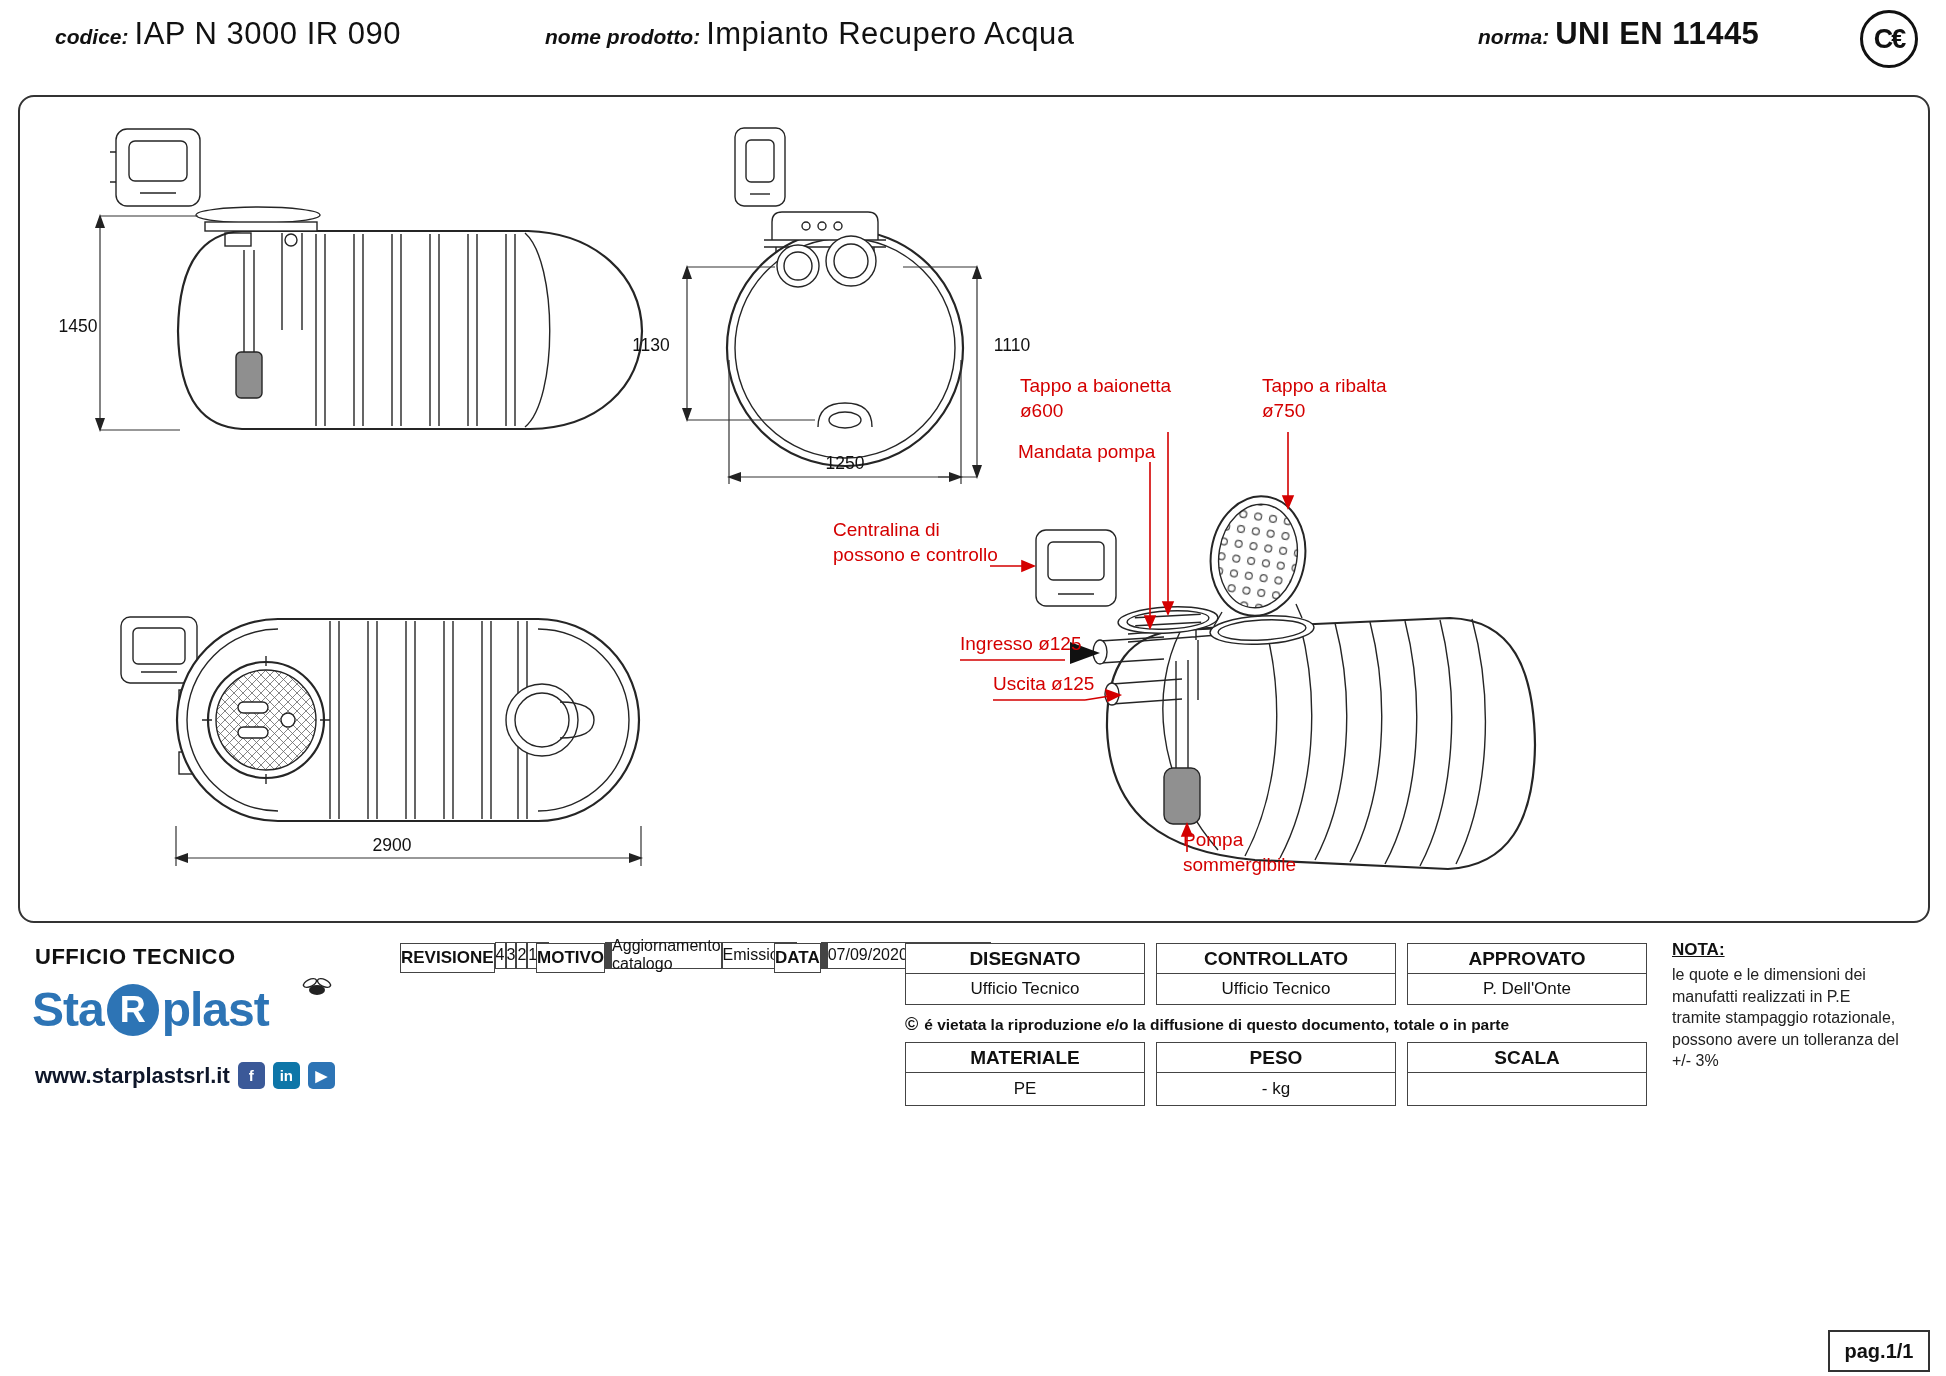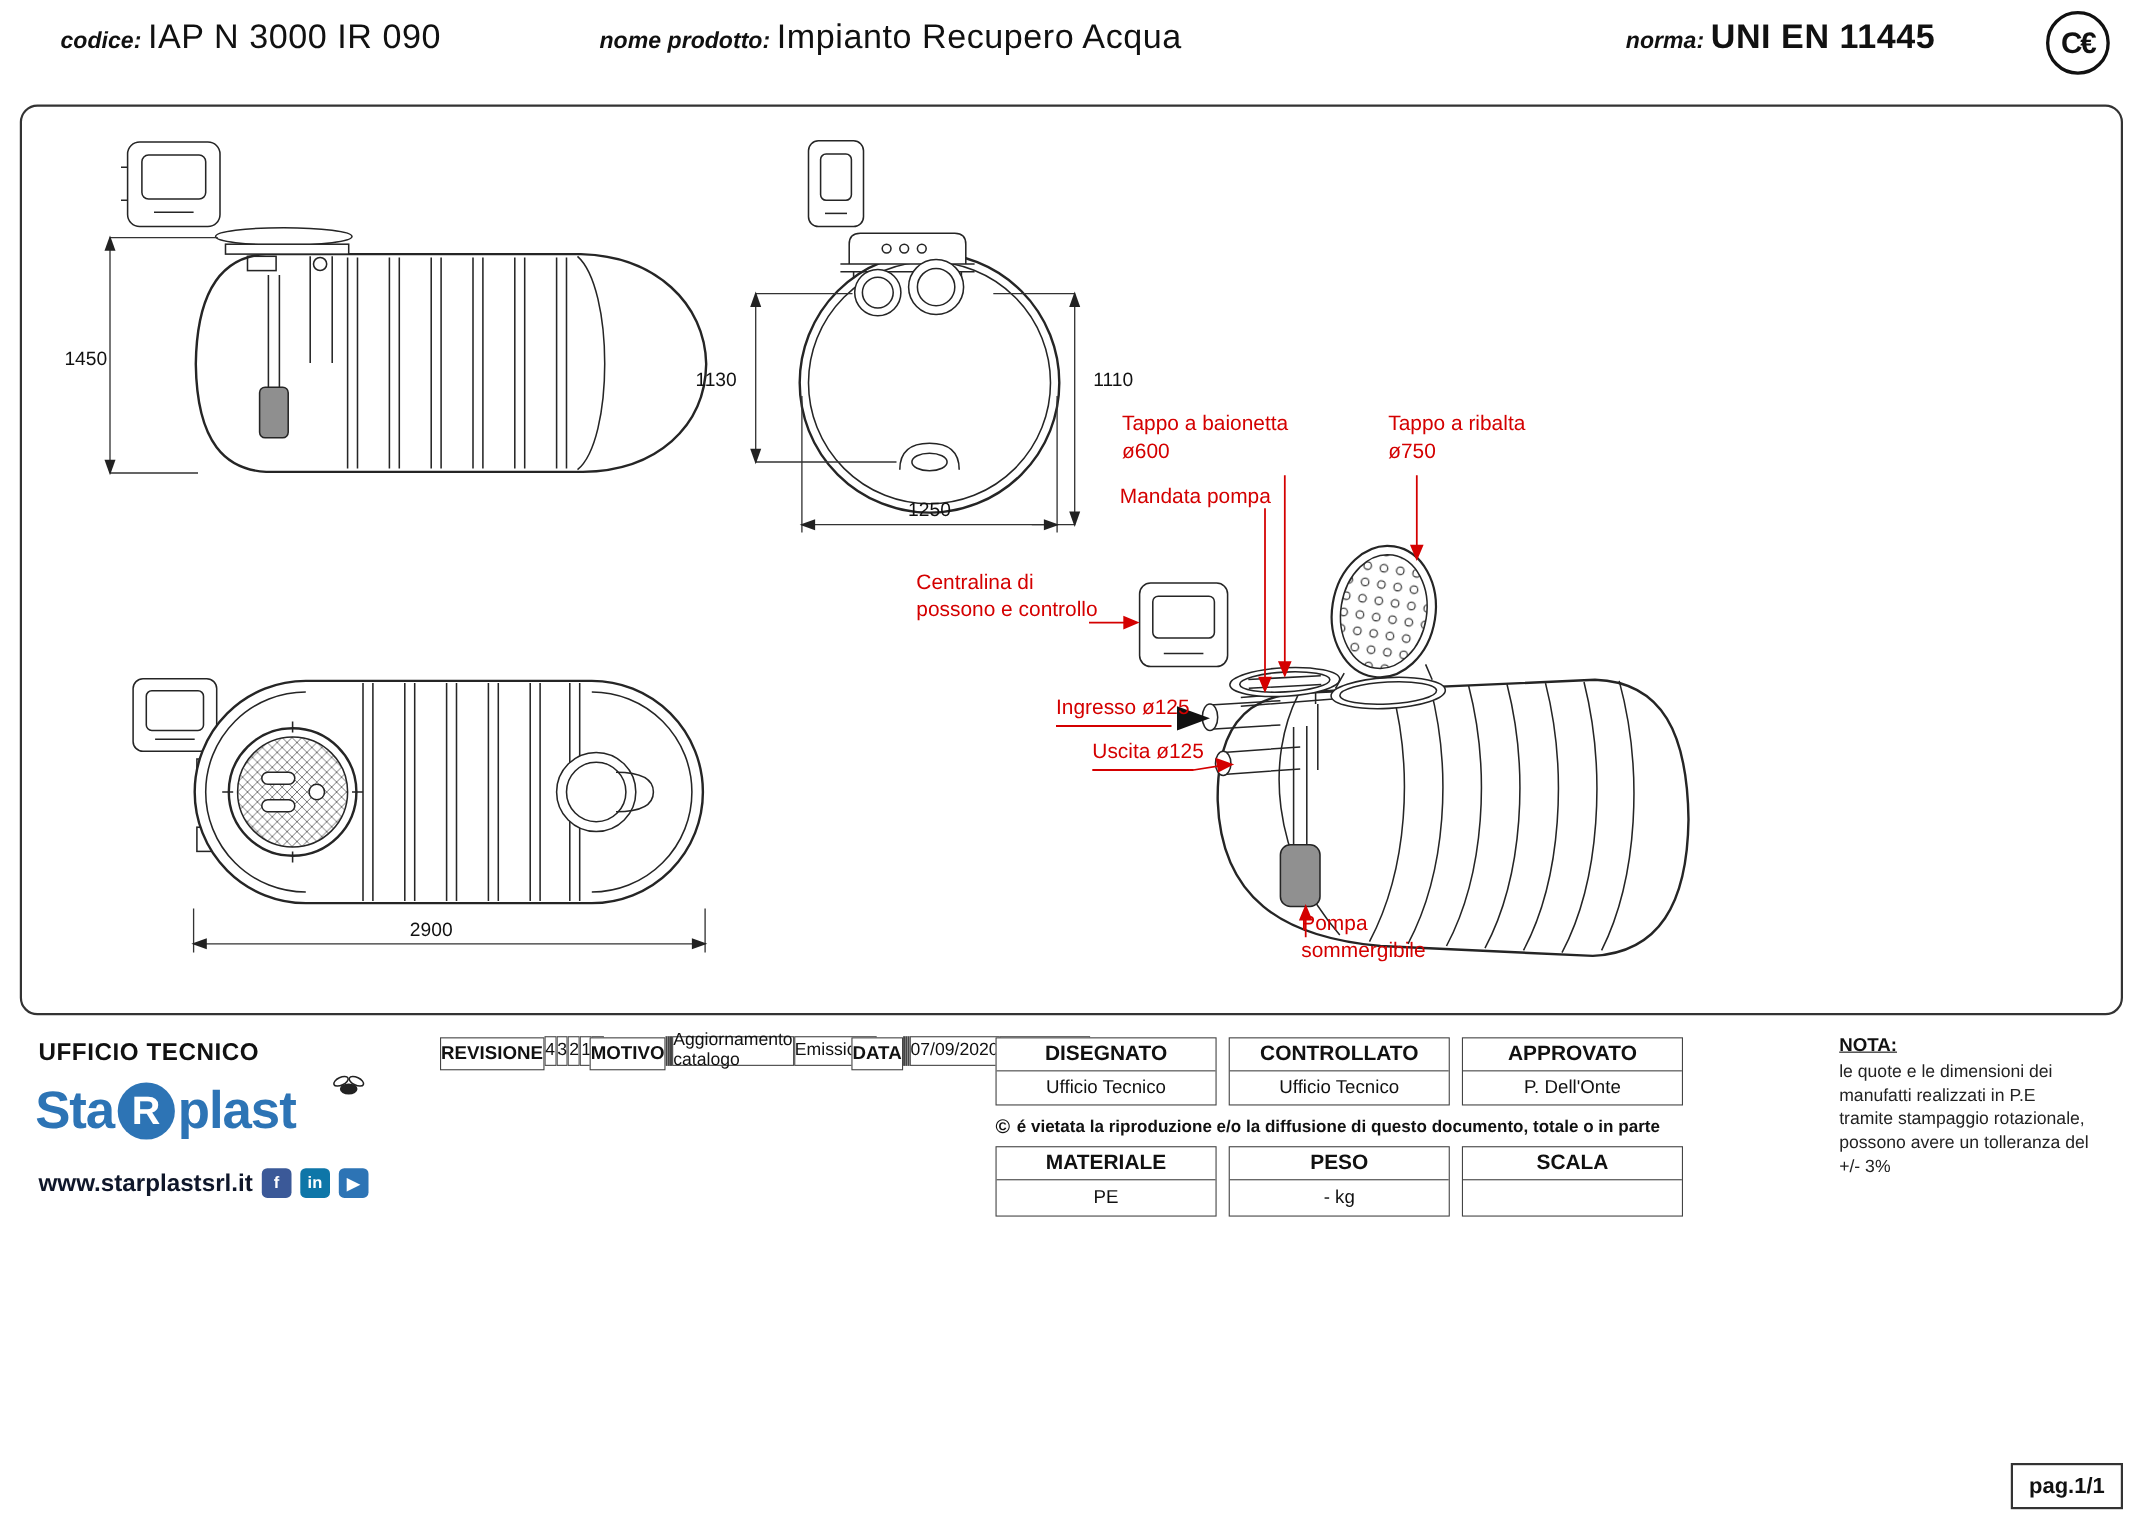--- a/index.html
+++ b/index.html
@@ -41,21 +41,21 @@
   .soc.yt { background:#2d74b5; }
 
   .rev-table { position:absolute; left:400px; top:943px; display:flex; gap:8px; }
   .rev-col { display:flex; flex-direction:row; }
   .cell { border:1.5px solid #444; margin-top:-1.5px; height:27px; display:flex; align-items:center;
           justify-content:center; font-size:16px; background:#fff; }
   .cell.first { margin-top:0; }
   .cell.head { height:30px; font-weight:bold; font-size:17px; }
 
   .appr-row { position:absolute; left:905px; top:943px; display:flex; gap:11px; }
-  .appr { width:201px; border:1.5px solid #444; background:#fff; }
+  .appr { width:240px; border:1.5px solid #444; background:#fff; }
   .appr .head { height:30px; border-bottom:1.5px solid #444; display:flex; align-items:center;
                 justify-content:center; font-weight:bold; font-size:19px; }
   .appr .val { height:30px; display:flex; align-items:center; justify-content:center; font-size:17px; }
   .mat-row { position:absolute; left:905px; top:1042px; display:flex; gap:11px; }
   .mat-row .appr .val { height:32px; }
 
   .copyright { position:absolute; left:905px; top:1014px; font-size:15.5px; font-weight:bold;
                display:flex; align-items:center; gap:6px; width:760px; }
   .copy-sym { font-size:18px; font-weight:bold; }
 

